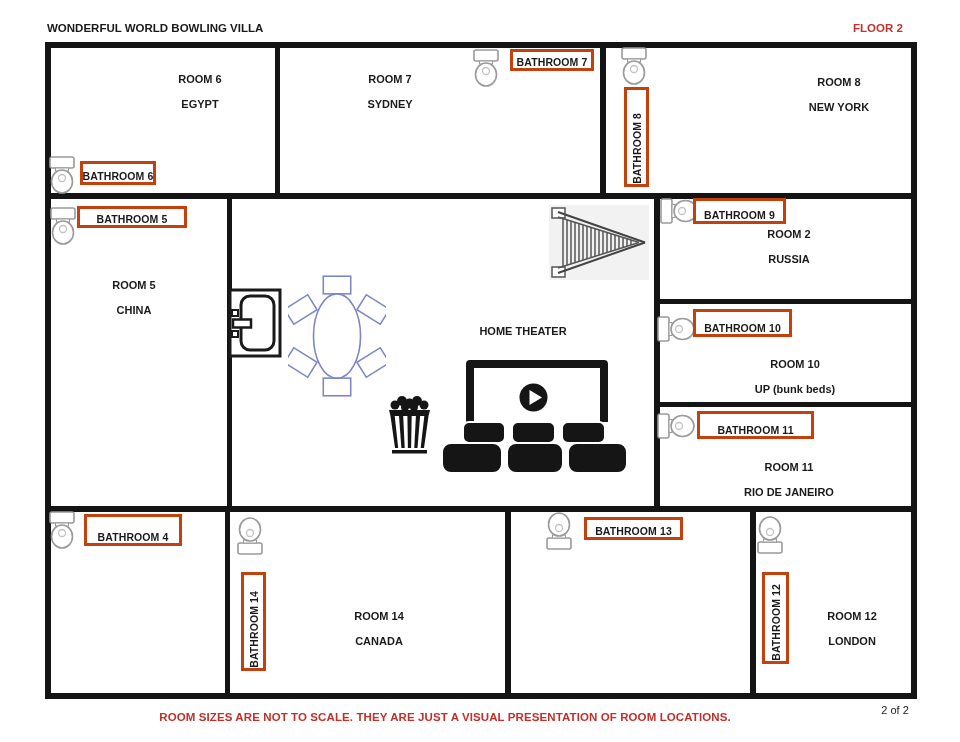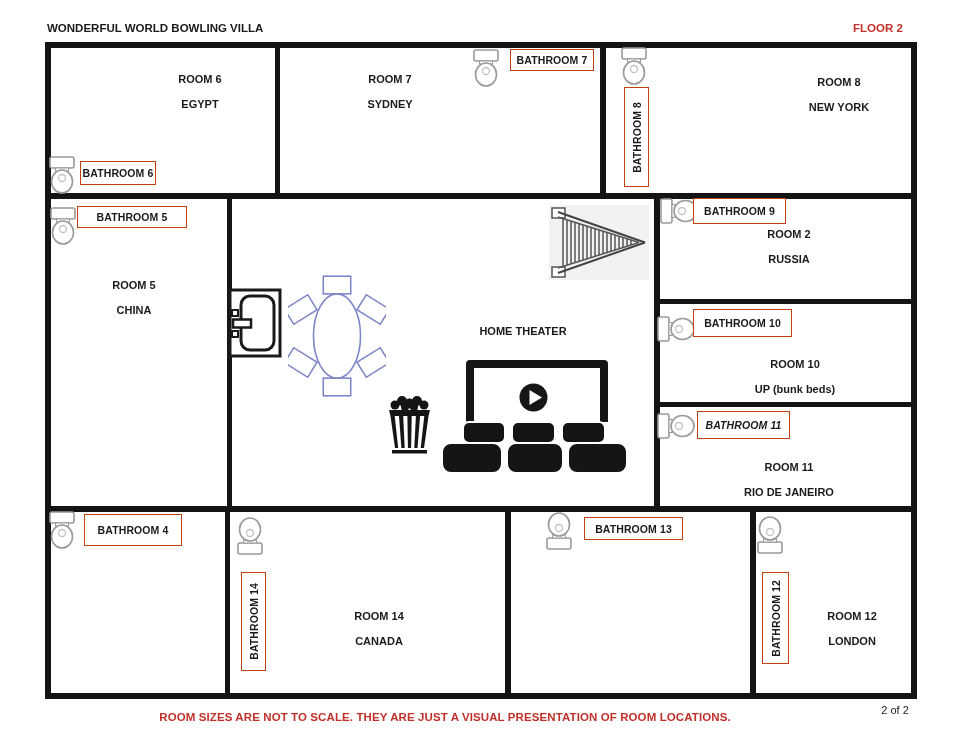--- a/index.html
+++ b/index.html
@@ -3,22 +3,22 @@
 <meta charset="utf-8">
 <style>
   html,body{margin:0;padding:0;background:#fff;}
   #canvas{
     position:relative;width:960px;height:742px;background:#fff;overflow:hidden;
     font-family:"Liberation Sans",sans-serif;color:#1a1a1a;
   }
   .wall{position:absolute;background:#141414;}
   .outer{position:absolute;border:6px solid #141414;box-sizing:border-box;background:transparent;}
   .blabel{
-    position:absolute;border:1px solid #c2410c;box-sizing:border-box;background:#fff;
-    display:flex;align-items:center;justify-content:center;
+    position:absolute;border:3px solid #c2410c;box-sizing:border-box;background:#fff;
+    display:flex;align-items:flex-end;justify-content:center;
     font-weight:bold;font-size:10.5px;letter-spacing:.1px;white-space:nowrap;z-index:5;
   }
   .blabel.vert span{writing-mode:vertical-rl;transform:rotate(180deg);}
   .room{position:absolute;width:160px;text-align:center;z-index:4;}
   .room .rname{font-weight:bold;font-size:11px;line-height:12px;margin-bottom:13px;white-space:nowrap;}
   .room .rtheme{font-weight:bold;font-size:11px;line-height:12px;white-space:nowrap;}
   .hdr{position:absolute;font-weight:bold;font-size:11.5px;white-space:nowrap;text-align:center;}
   .icon{position:absolute;z-index:3;line-height:0;}
   .disclaimer{position:absolute;left:0;top:711px;width:890px;text-align:center;
     font-weight:bold;font-size:11.5px;letter-spacing:.1px;white-space:nowrap;}
@@ -64,21 +64,21 @@
     </div>
   <div class="blabel" style="left:510px;top:49px;width:84px;height:22px;">
       <span>BATHROOM 7</span>
     </div>
   <div class="blabel" style="left:693px;top:198px;width:93px;height:26px;">
       <span>BATHROOM 9</span>
     </div>
   <div class="blabel" style="left:693px;top:309px;width:99px;height:28px;">
       <span>BATHROOM 10</span>
     </div>
-  <div class="blabel" style="left:697px;top:411px;width:93px;height:28px;font-style:italic;">
+  <div class="blabel" style="left:697px;top:411px;width:117px;height:28px;">
       <span>BATHROOM 11</span>
     </div>
   <div class="blabel" style="left:84px;top:514px;width:98px;height:32px;">
       <span>BATHROOM 4</span>
     </div>
   <div class="blabel" style="left:584px;top:517px;width:99px;height:23px;">
       <span>BATHROOM 13</span>
     </div>
 
   <div class="blabel vert" style="left:624px;top:87px;width:25px;height:100px;">

